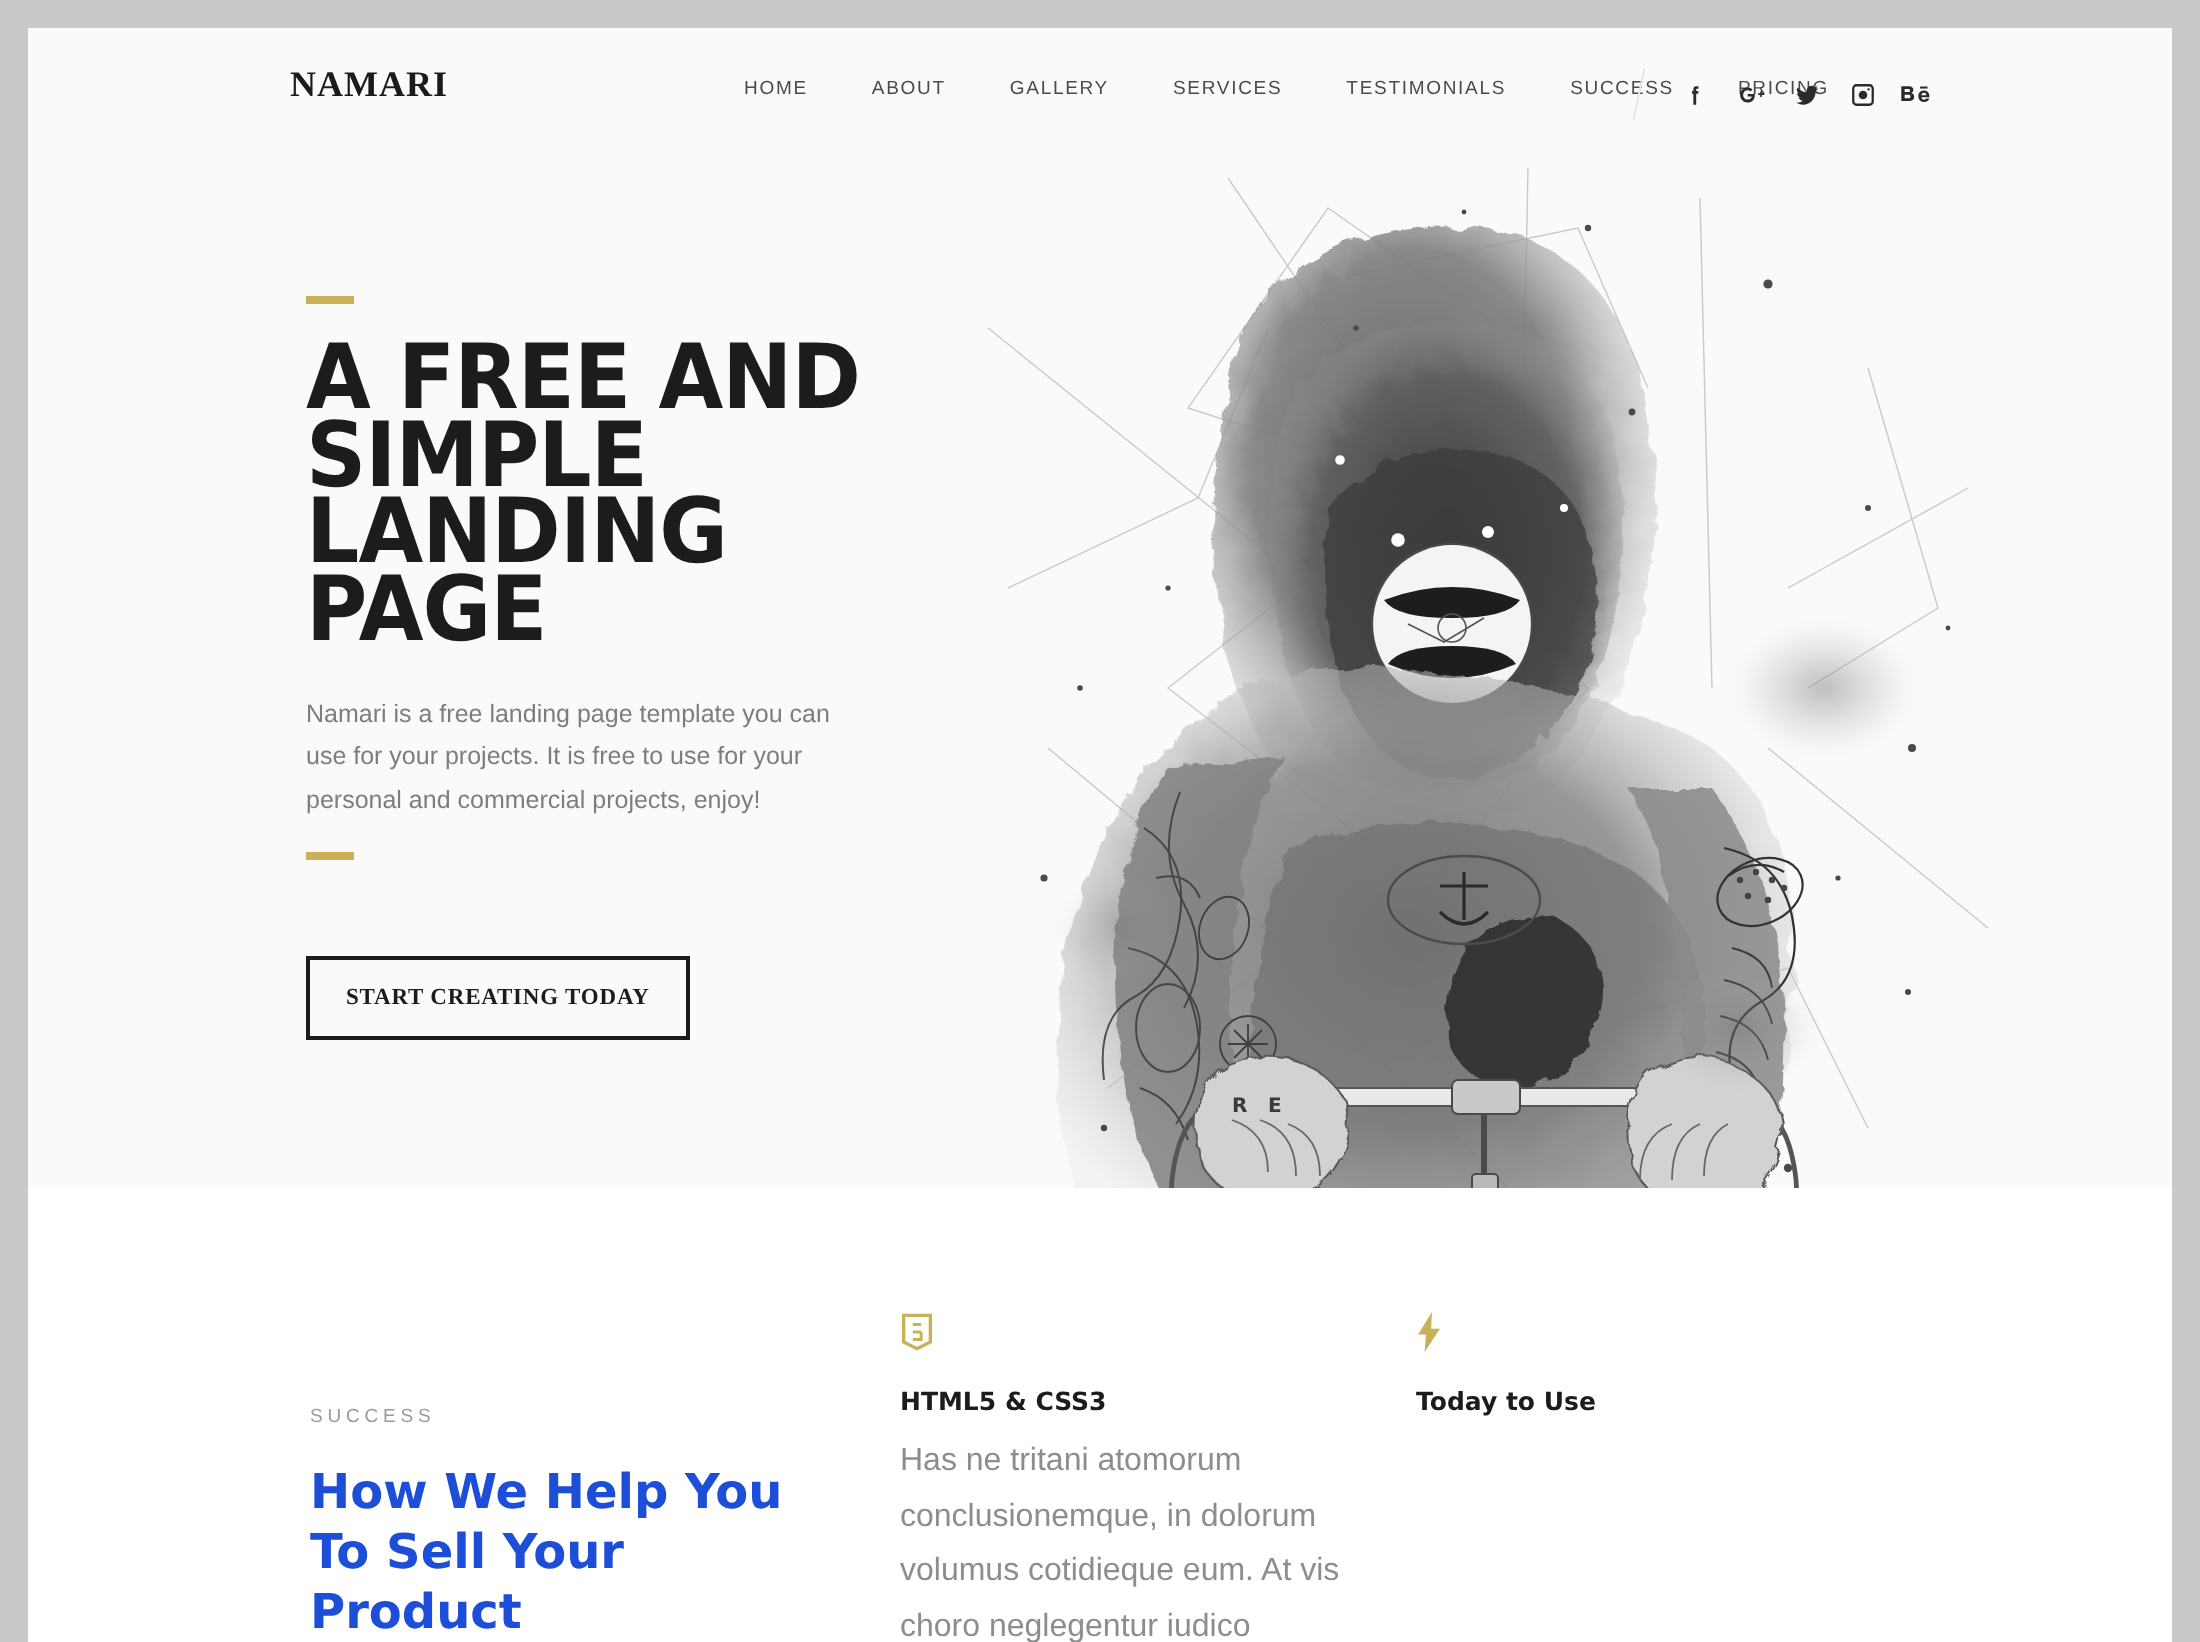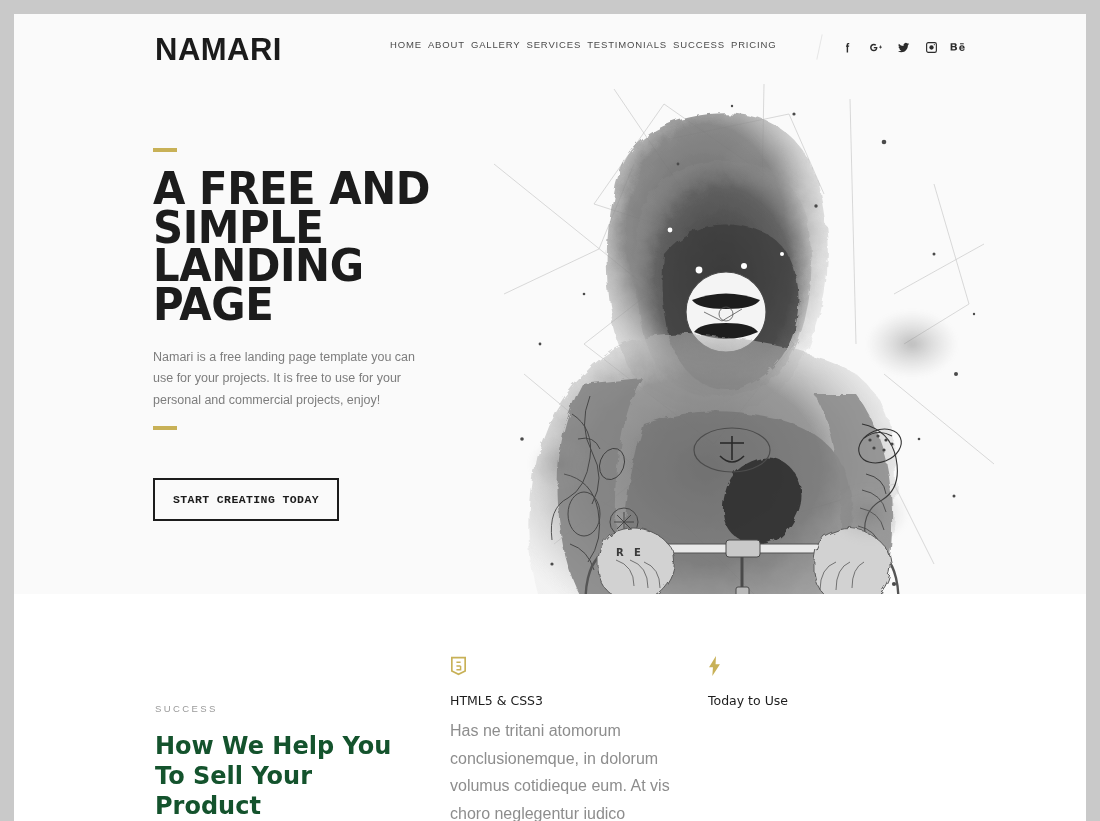--- a/index.html
+++ b/index.html
@@ -35,36 +35,36 @@
   #navbar {
     position: absolute;
     left: 0; top: 0;
     width: 100%;
     height: 62px;
     z-index: 20;
   }
 
   #brand {
     position: absolute;
-    left: 141px;
+    left: 131px;
     top: 18px;
-    font-size: 31px;
+    font-size: 18px;
     font-weight: 700;
     letter-spacing: 0.5px;
     color: #1b1b1b;
-    font-family: Liberation Sans, sans-serif;
+    font-family: Liberation Serif, serif;
     cursor: pointer;
   }
 
   #nav-links {
     position: absolute;
-    left: 376px;
+    left: 358px;
     top: 25px;
     display: flex;
-    gap: 6px;
+    gap: 32px;
     align-items: flex-end;
   }
   #nav-links .nav-link {
     font-size: 9.5px;
     letter-spacing: 0.85px;
     color: #4a4a4a;
     text-decoration: none;
     white-space: nowrap;
     cursor: pointer;
   }
@@ -145,21 +145,21 @@
     width: 285px;
     margin-bottom: 15px;
   }
 
   #hero-cta {
     display: inline-block;
     margin-top: 30px;
     padding: 13px 18px;
     border: 2px solid #1c1c1c;
     background: transparent;
-    font-family: Liberation Mono, monospace;
+    font-family: Liberation Serif, serif;
     font-size: 11.5px;
     font-weight: 700;
     letter-spacing: 0.4px;
     color: #1c1c1c;
     text-transform: uppercase;
     cursor: pointer;
     white-space: nowrap;
   }
 
   
@@ -187,21 +187,21 @@
     text-transform: uppercase;
     margin-bottom: 17px;
     margin-top: 47px;
   }
 
   #intro-title {
     font-family: "DejaVu Sans", sans-serif;
     font-size: 24px;
     line-height: 1.26;
     font-weight: 700;
-    color: #14532d;
+    color: #1d4ed8;
     margin-bottom: 33px;
   }
 
   #intro-col .accent-rule { margin-bottom: 24px; }
 
   #feature-grid {
     margin-left: 40px;
     display: grid;
     grid-template-columns: 220px 220px;
     column-gap: 38px;
@@ -216,21 +216,21 @@
     height: 22px;
     margin-bottom: 15px;
     display: flex;
     align-items: flex-start;
   }
   .feature-icon svg { display: block; }
 
   .feature-title {
     font-family: "DejaVu Sans", sans-serif;
     font-size: 12.5px;
-    font-weight: 400;
+    font-weight: 700;
     color: #1c1c1c;
     margin-bottom: 9px;
   }
 
   .feature-desc {
     font-size: 16px;
     line-height: 1.72;
     color: #8d8d8d;
   }
 </style>

